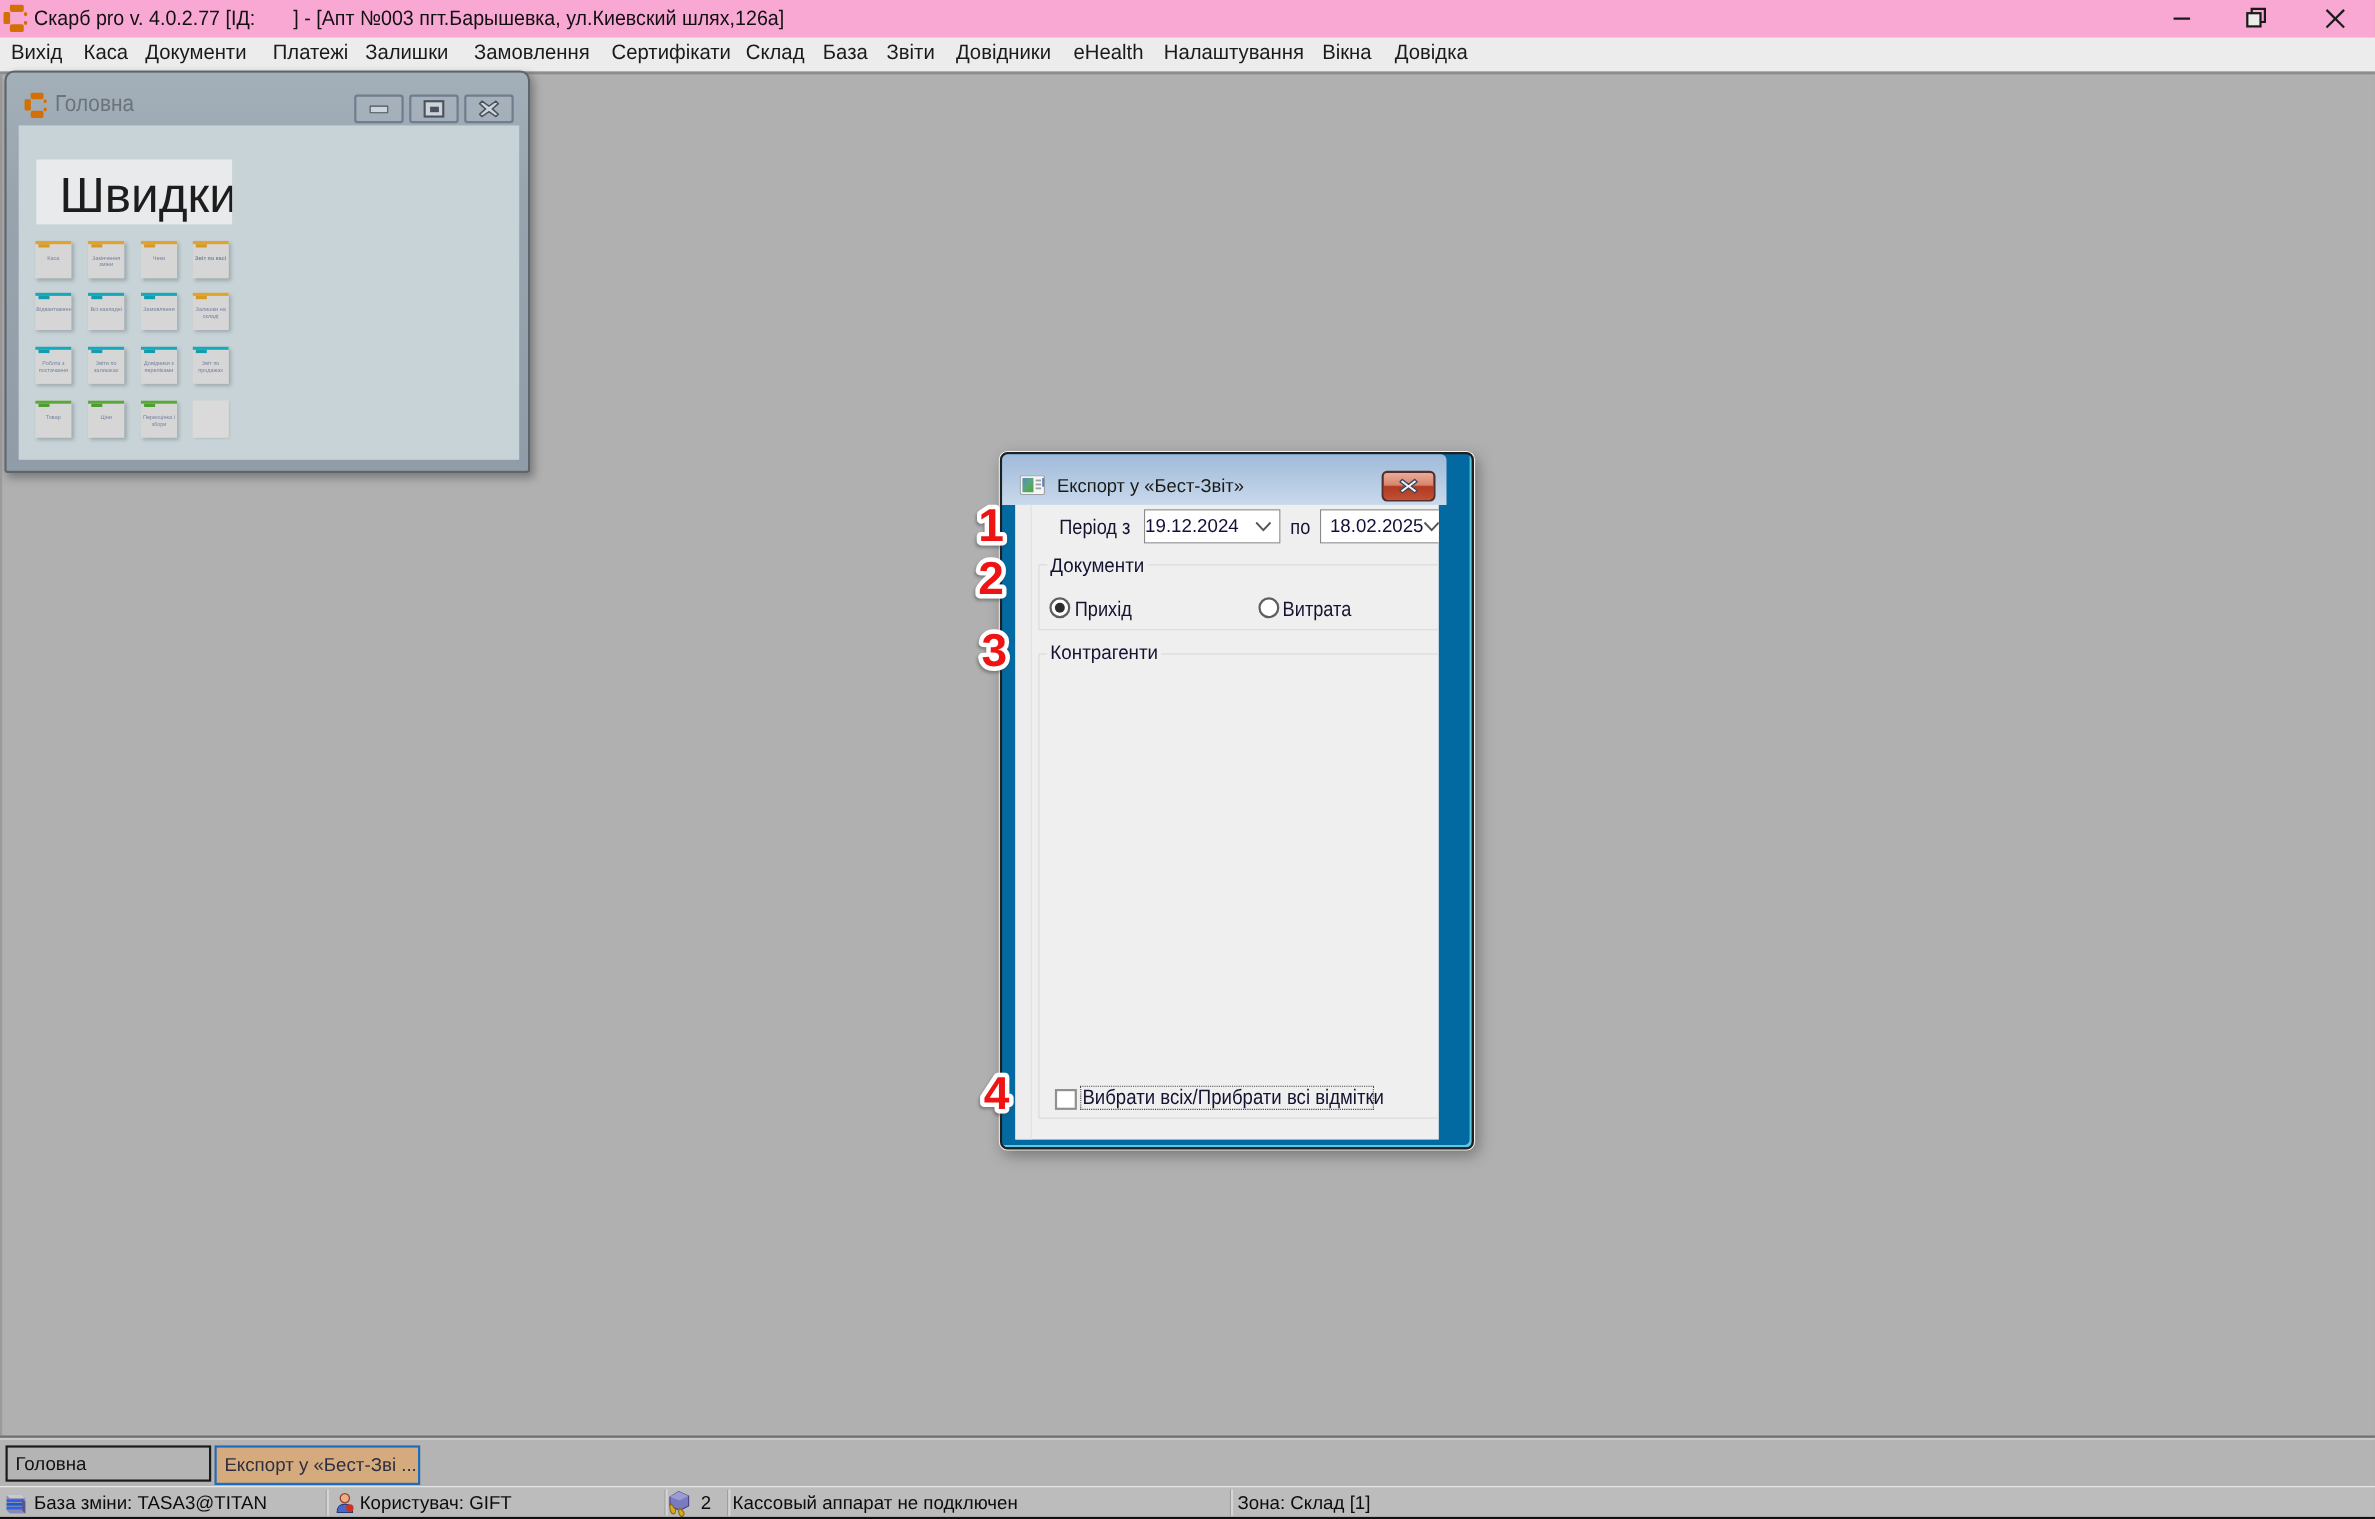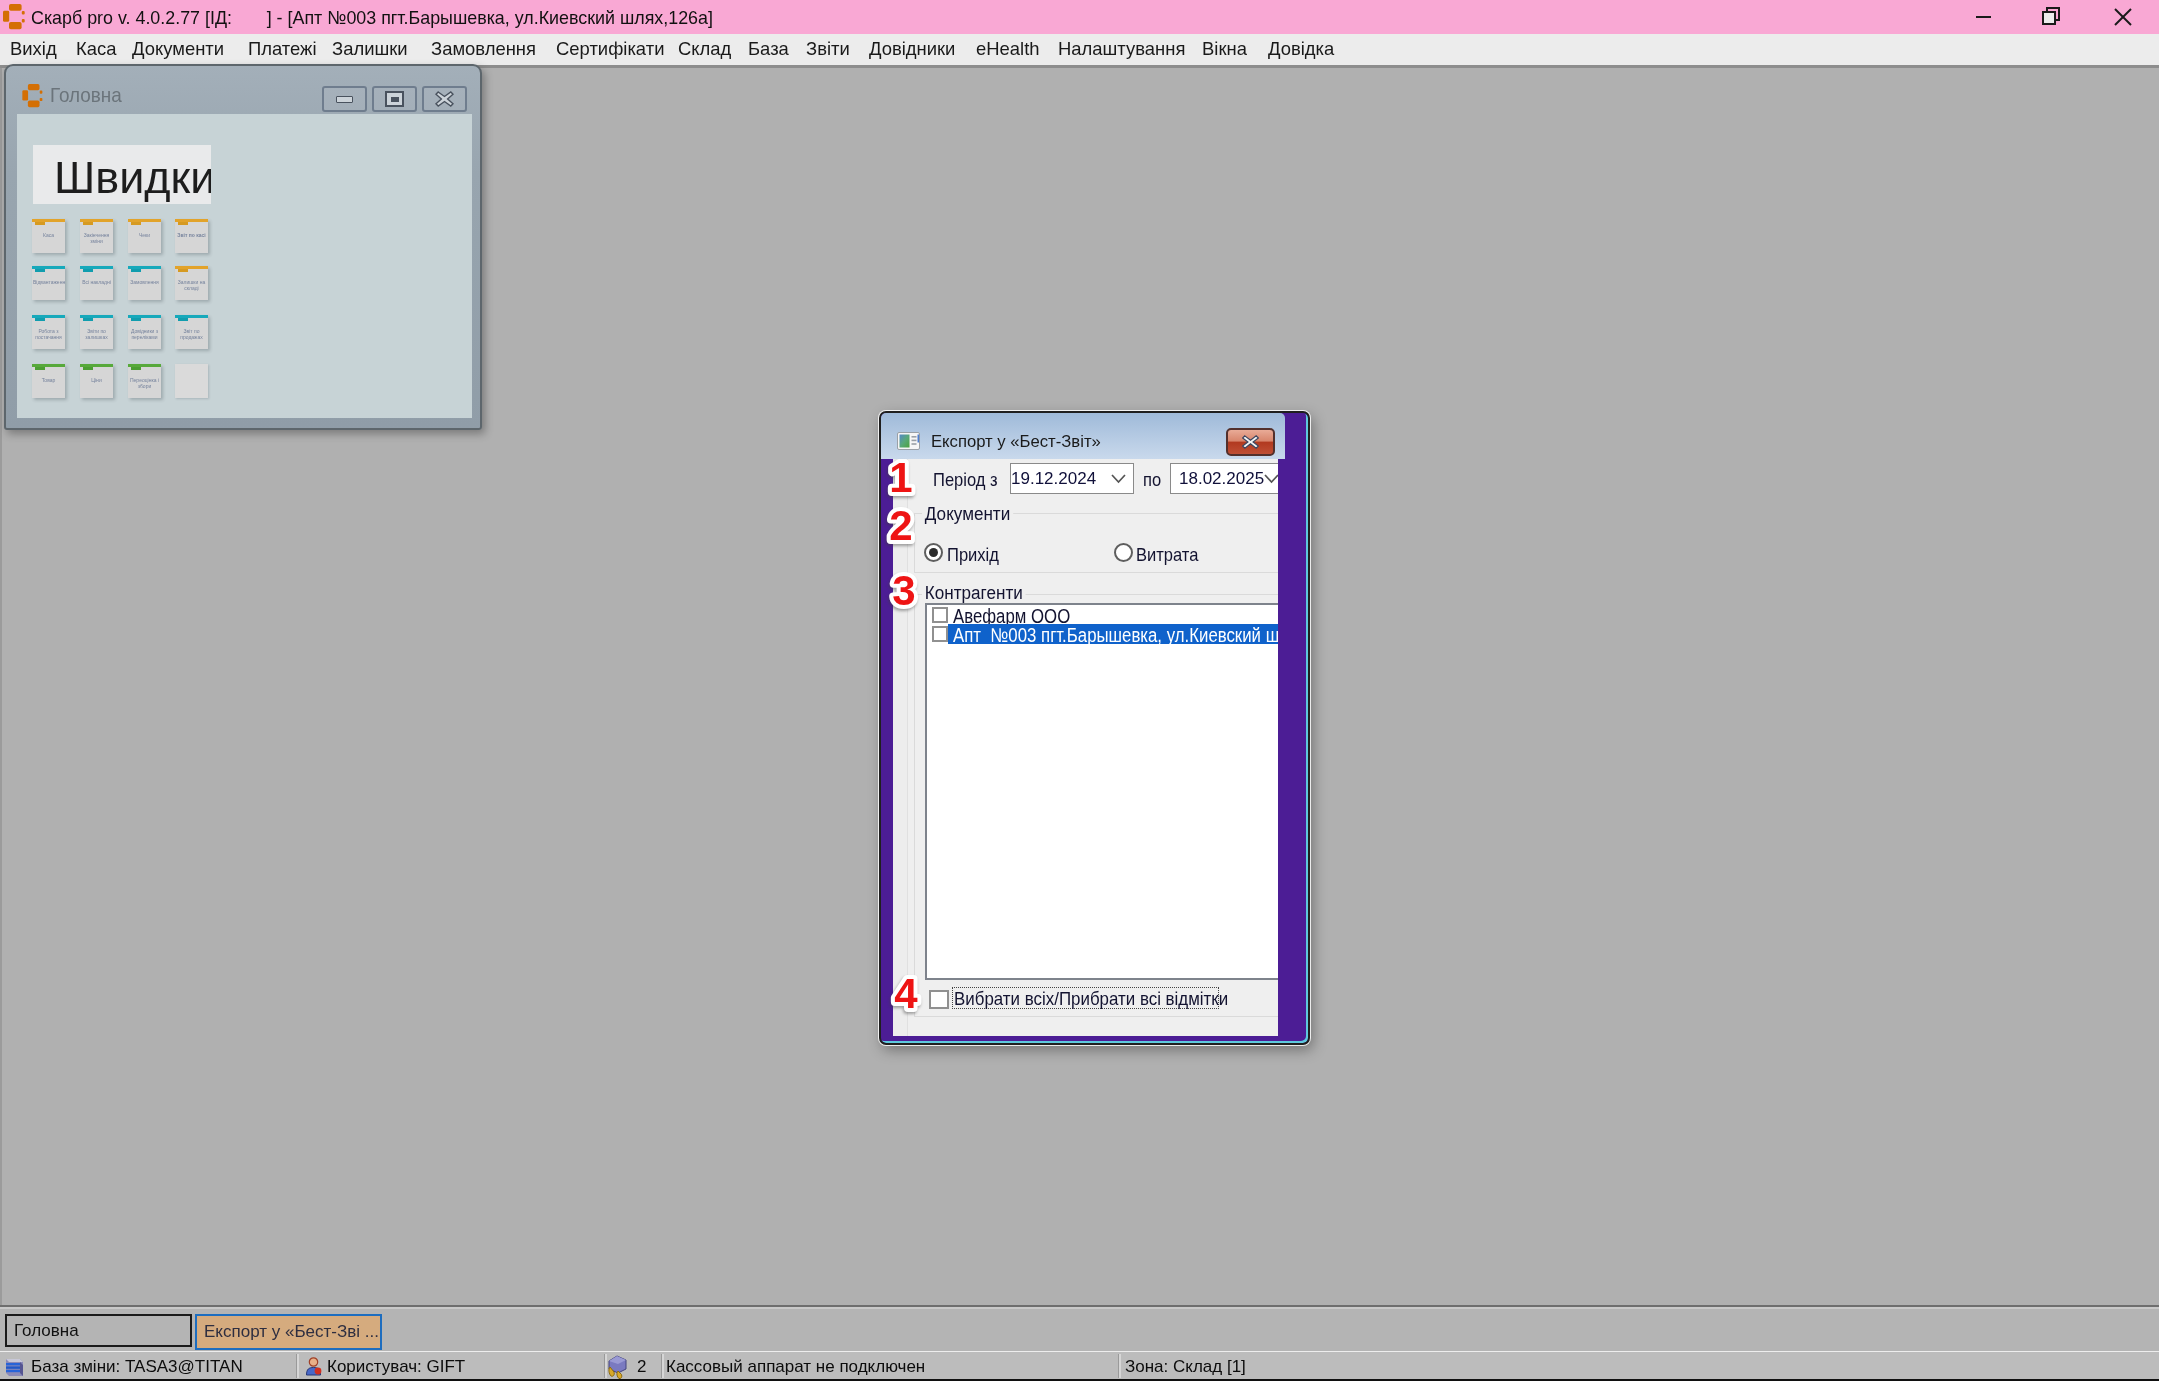--- a/index.html
+++ b/index.html
@@ -22,21 +22,21 @@
  border:2px solid #6f7d8e;border-radius:3px;box-sizing:border-box;}
 #gcontent{left:11px;top:48px;width:455px;height:304px;background:#c7d3d6;}
 #shvbox{left:16px;top:31px;width:178px;height:59px;background:#e9eaeb;overflow:hidden;}
 #shvtext{left:21px;top:7px;font-size:45px;color:#1d1d1d;white-space:nowrap;}
 .card{position:absolute;width:33px;height:34px;background:#d6d6d6;box-shadow:2px 2px 3px rgba(40,50,60,.25);
  font-size:5px;color:#76839d;text-align:center;overflow:hidden;line-height:6px;}
 .cbar{position:absolute;left:0;top:0;width:100%;height:3px;}
 .cnotch{position:absolute;left:3px;top:3px;width:10px;height:3px;}
 .ctx{position:absolute;left:1px;right:1px;top:13px;}
 
-#dlg{left:877px;top:343px;width:431px;height:634px;background:#4c1d95;border:2px solid #1f1f1f;border-radius:7px;
+#dlg{left:907px;top:343px;width:431px;height:634px;background:#0369a1;border:2px solid #1f1f1f;border-radius:7px;
  box-sizing:border-box;box-shadow:0 0 0 1px rgba(255,255,255,.85), 3px 5px 14px rgba(0,0,0,.35), inset -2px -2px 0 #5ec9de;}
 #dtitle{left:0px;top:0px;width:404px;height:46px;background:linear-gradient(#9fbad9,#c9d9ec);border-radius:5px 5px 0 0;}
 #dtitletext{left:50px;top:19px;font-size:17px;color:#1a1a1a;transform:scaleX(0.98);transform-origin:0 0;}
 #dclose{left:345px;top:15px;width:49px;height:28px;border-radius:5px;border:2px solid #53302c;box-sizing:border-box;
  background:linear-gradient(#e9ab97 0%,#d8866d 45%,#b23a20 52%,#bf4f35 100%);}
 #dcontent{left:12px;top:46px;width:385px;height:577px;background:#efefef;overflow:hidden;}
 
 .combo{position:absolute;background:#fff;border:1px solid #8a8a8a;box-sizing:border-box;font-size:17px;color:#10103a;}
 .grp{position:absolute;border:1px solid #dadada;box-sizing:border-box;}
 .grplabel{position:absolute;font-size:18px;color:#131330;background:#efefef;padding:0 3px;transform:scaleX(0.95);transform-origin:0 0;}
@@ -253,27 +253,20 @@
 
       <div class="grp" style="left:21px;top:54px;width:370px;height:60px"></div>
       <div class="grplabel" style="left:29px;top:45px">Документи</div>
       <div class="radio sel" style="left:31px;top:84px"></div>
       <div class="lbl" style="left:54px;top:85px">Прихід</div>
       <div class="radio" style="left:221px;top:84px"></div>
       <div class="lbl" style="left:243px;top:85px">Витрата</div>
 
       <div class="grp" style="left:21px;top:135px;width:370px;height:423px"></div>
       <div class="grplabel" style="left:29px;top:124px">Контрагенти</div>
-      <div class="abs" style="left:32px;top:144px;width:353px;height:377px;background:#fff;border:2px solid #7e838c;border-right:none;box-sizing:border-box">
-        <div class="cb" style="left:5px;top:2px"></div>
-        <div class="lbl li" style="left:26px;top:0px">Авефарм ООО</div>
-        <div class="abs" style="left:21px;top:19px;right:0;height:20px;background:#0f62cb"></div>
-        <div class="cb" style="left:5px;top:21px"></div>
-        <div class="lbl li" style="left:26px;top:19px;color:#fff">Апт&nbsp; №003 пгт.Барышевка, ул.Киевский ш</div>
-      </div>
 
       <div class="cb" style="left:36px;top:531px;width:20px;height:19px"></div>
       <div class="abs" style="left:59px;top:528px;width:267px;height:22px;border:1px dotted #444;box-sizing:border-box"></div>
       <div class="lbl" style="left:61px;top:529px;transform:scaleX(0.89)">Вибрати всіх/Прибрати всі відмітки</div>
     </div>
   </div>
 
   <svg class="abs" style="left:880px;top:317px;overflow:visible" width="50" height="640" viewBox="0 0 50 640">
     <g font-family="Liberation Sans" font-size="42" font-weight="bold" fill="#ee1414" stroke="#ffffff" stroke-width="8" stroke-linejoin="round" paint-order="stroke" text-anchor="middle" style="filter:drop-shadow(-1px 2px 1.5px rgba(60,60,60,.45))">
       <text x="19" y="107">1</text>

